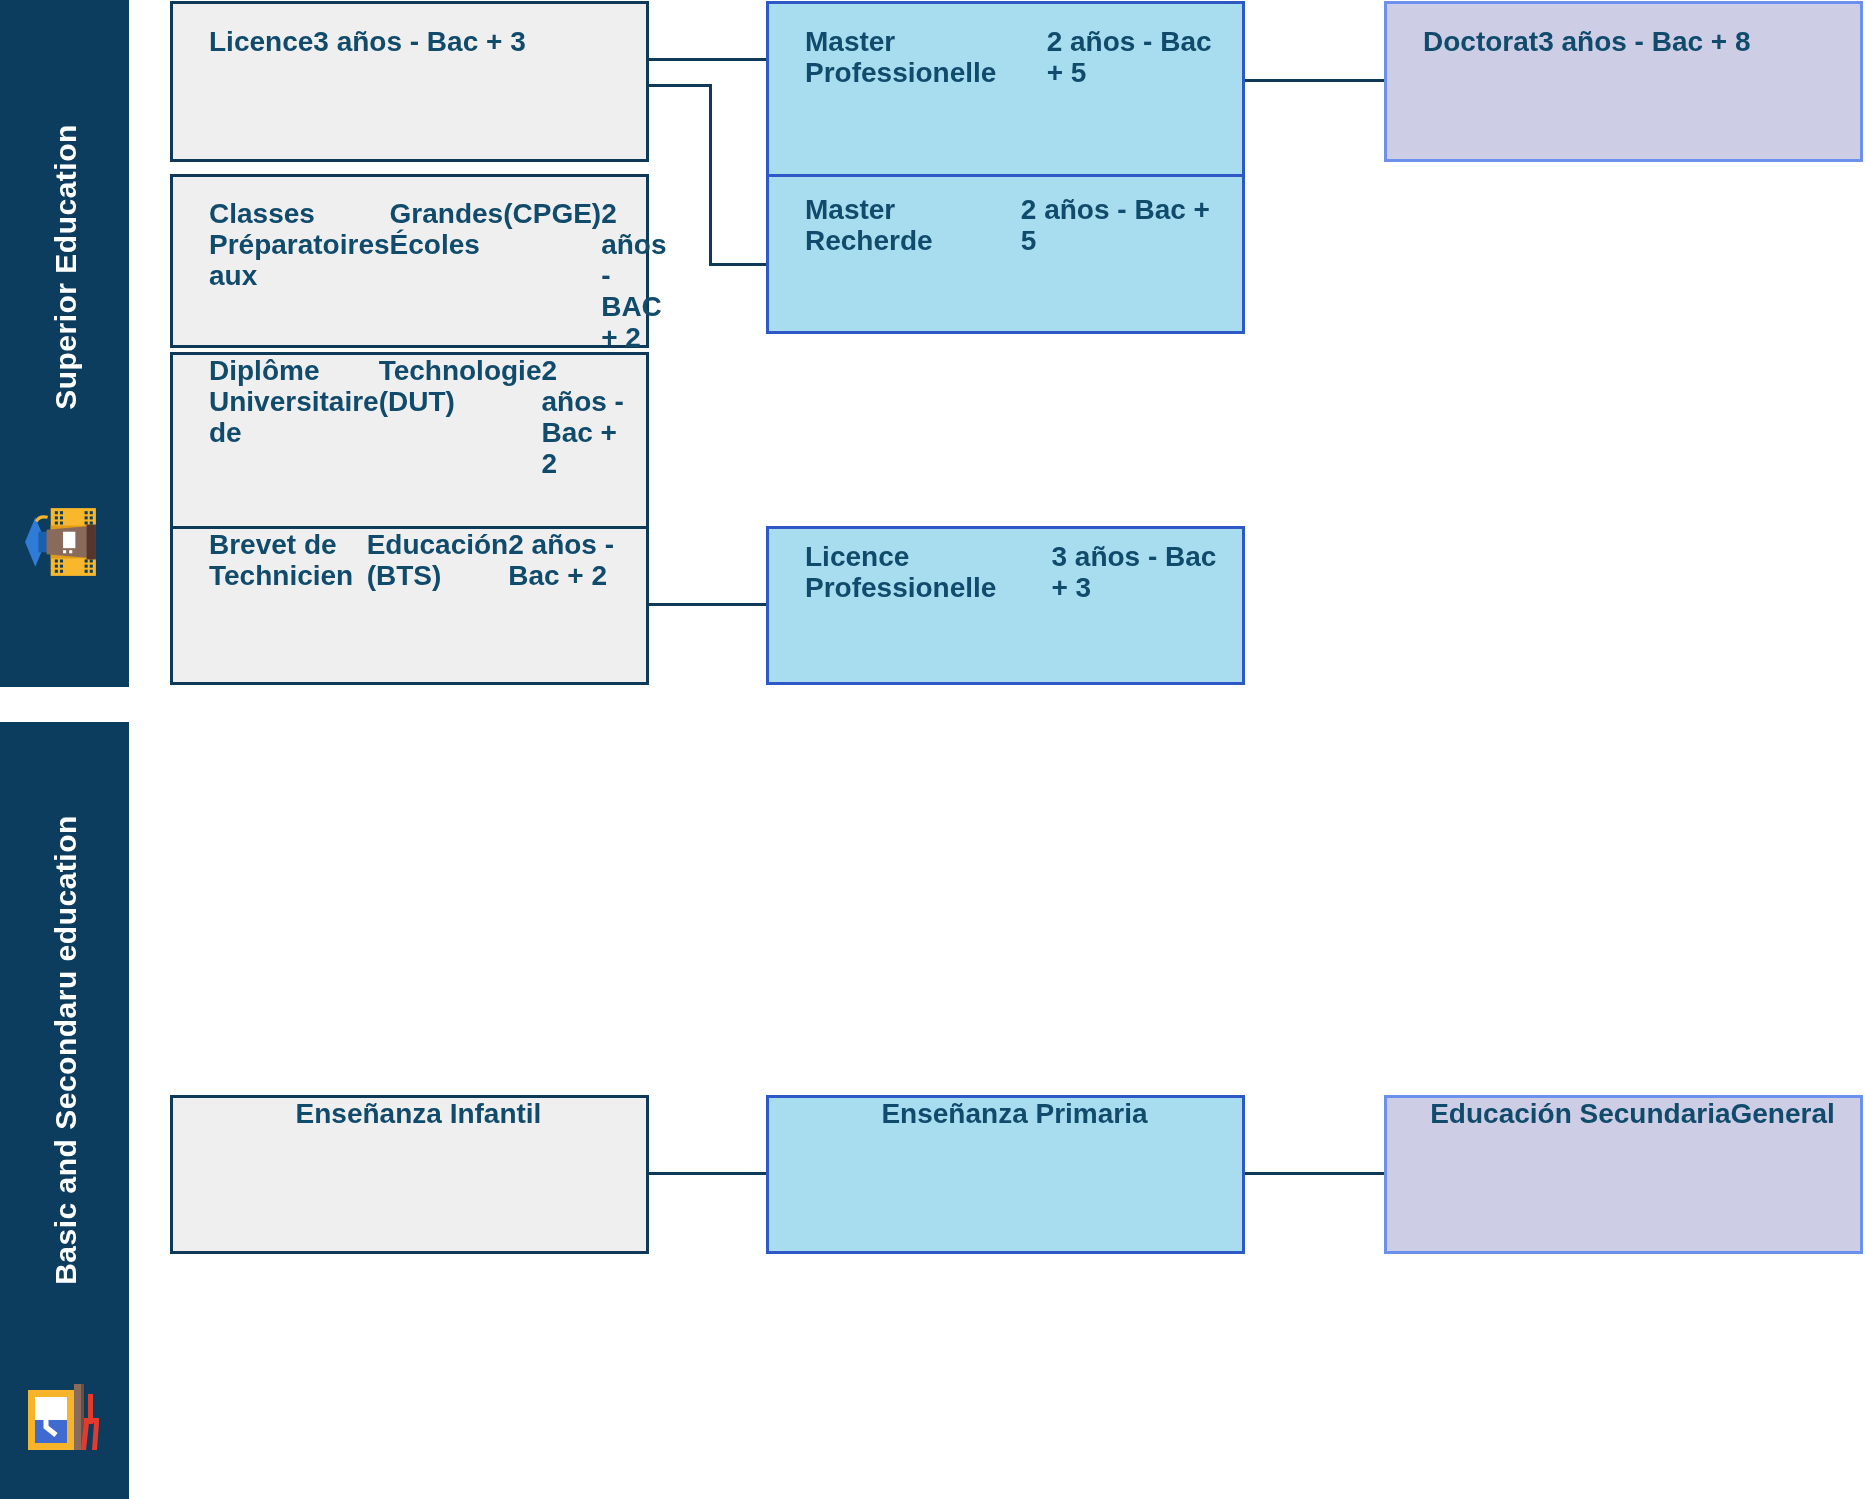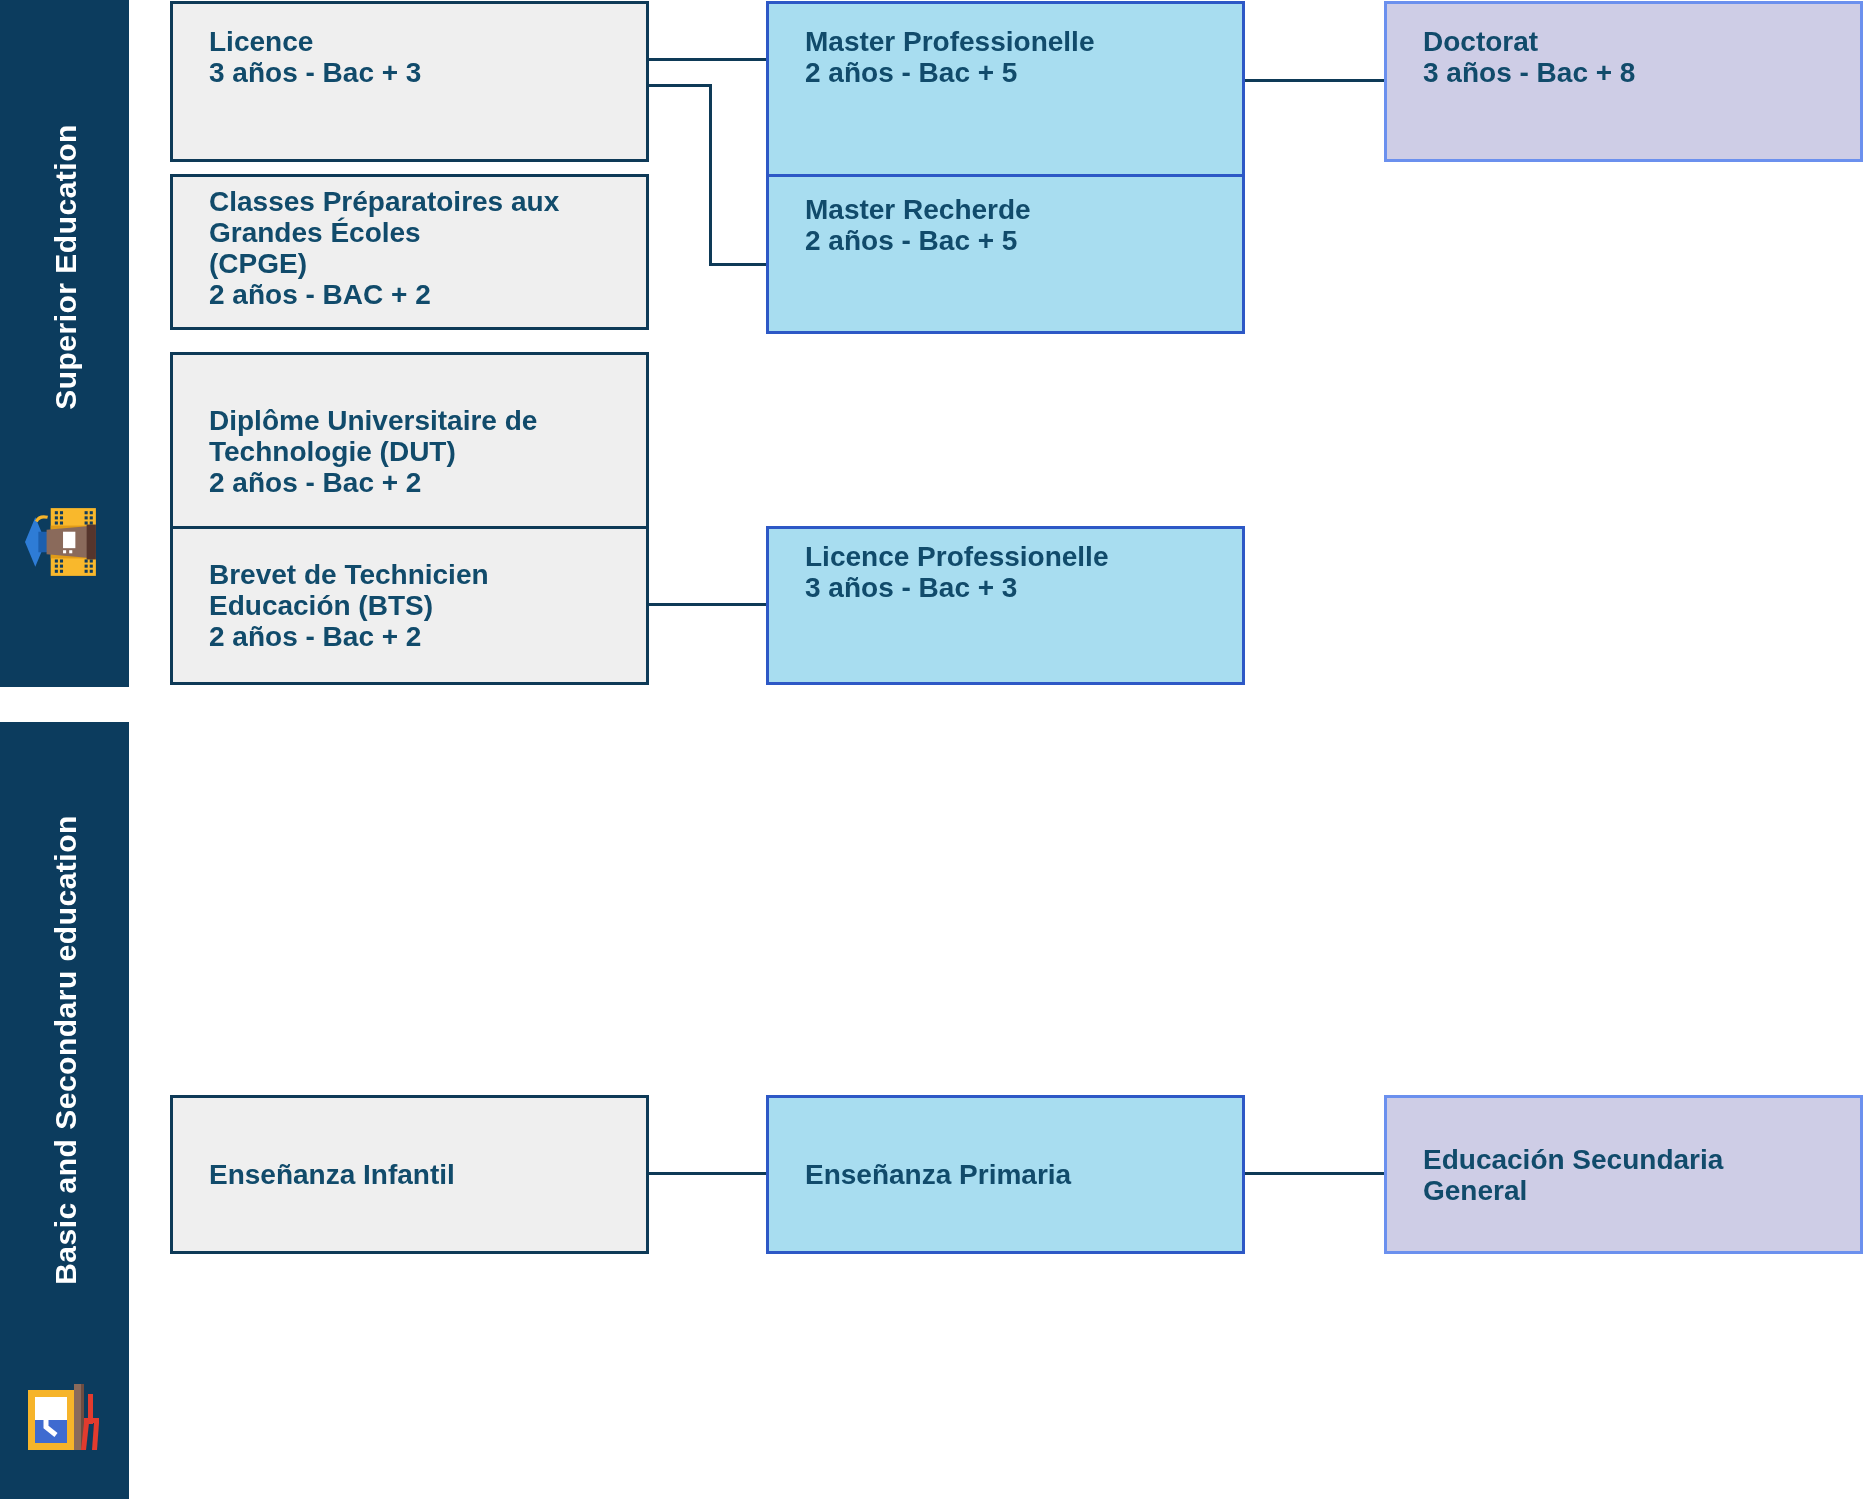--- a/index.html
+++ b/index.html
@@ -6,21 +6,21 @@
   #page{
     position:relative;width:1865px;height:1499px;overflow:hidden;
     font-family:"Liberation Sans", sans-serif;background:#ffffff;
   }
   .band{position:absolute;left:0;width:129px;background:var(--sidebar,#0c3c5e);}
   .vlabel{
     position:absolute;transform:translate(-50%,-50%) rotate(-90deg);
     white-space:nowrap;color:#ffffff;font-size:30px;font-weight:700;letter-spacing:.5px;
   }
   .box{
-    position:absolute;box-sizing:border-box;display:flex;flex-direction:column;
+    position:absolute;box-sizing:border-box;display:flex;flex-direction:row;
     font-weight:700;font-size:28px;line-height:31px;color:var(--text,#114b6b);
     padding-left:36px;padding-right:18px;
   }
   .gray{background:var(--grayFill,#efefef);border:3px solid var(--navyBorder,#0e3a57);}
   .blue{background:var(--blueFill,#a8ddf0);border:3px solid var(--blueBorder,#2d58c6);}
   .purple{background:var(--purpleFill,#cecde6);border:3px solid var(--purpleBorder,#6b90ee);}
   .center{justify-content:center;}
   .conn{position:absolute;background:var(--navyBorder,#0e3a57);}
   .icon{position:absolute;}
 </style>
@@ -107,21 +107,21 @@
   <div class="conn" style="left:1245px;top:79px;width:139px;height:3px"></div>
   <div class="conn" style="left:649px;top:603px;width:117px;height:3px"></div>
   <div class="conn" style="left:649px;top:1172px;width:117px;height:3px"></div>
   <div class="conn" style="left:1245px;top:1172px;width:139px;height:3px"></div>
 
   <div class="box gray" style="left:170px;top:1px;width:479px;height:161px;padding-top:22px">
     <div>Licence</div>
     <div>3 años - Bac + 3</div>
   </div>
 
-  <div class="box gray" style="left:170px;top:174px;width:479px;height:156px;padding-top:9px">
+  <div class="box gray" style="left:170px;top:174px;width:479px;height:174px;padding-top:21px">
     <div>Classes Préparatoires aux</div>
     <div>Grandes Écoles</div>
     <div>(CPGE)</div>
     <div>2 años - BAC + 2</div>
   </div>
 
   <div class="box gray center" style="left:170px;top:352px;width:479px;height:198px">
     <div>Diplôme Universitaire de</div>
     <div>Technologie (DUT)</div>
     <div>2 años - Bac + 2</div>

